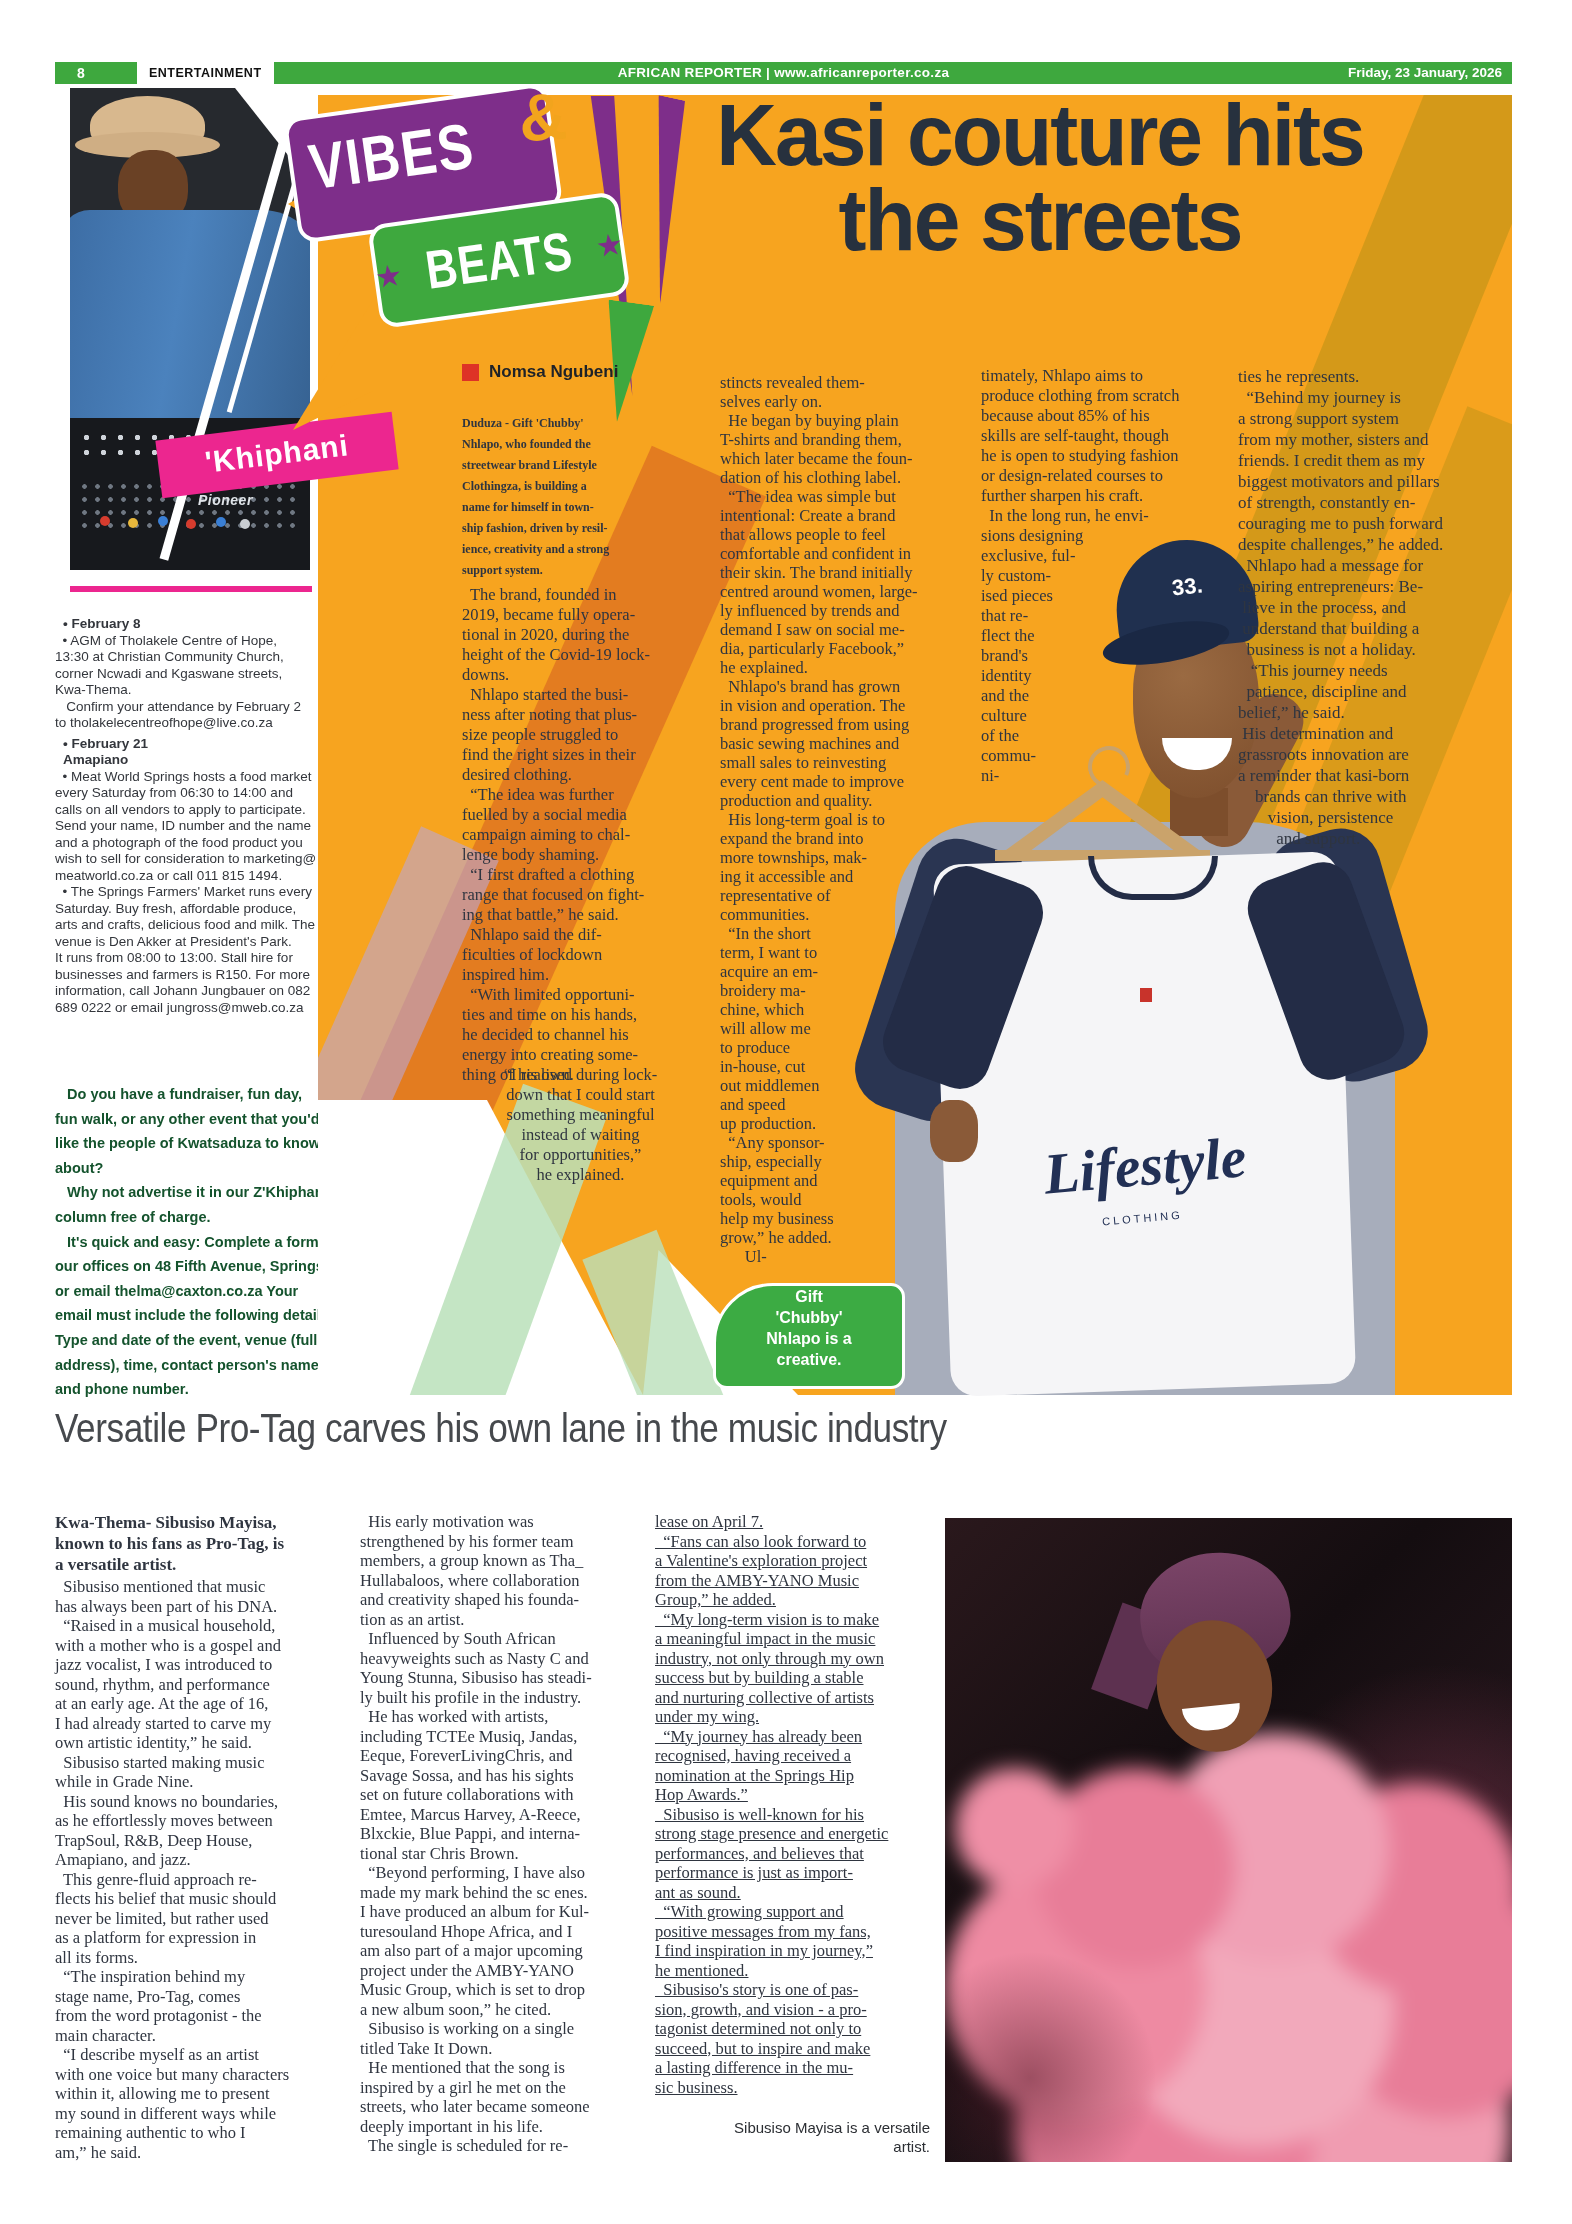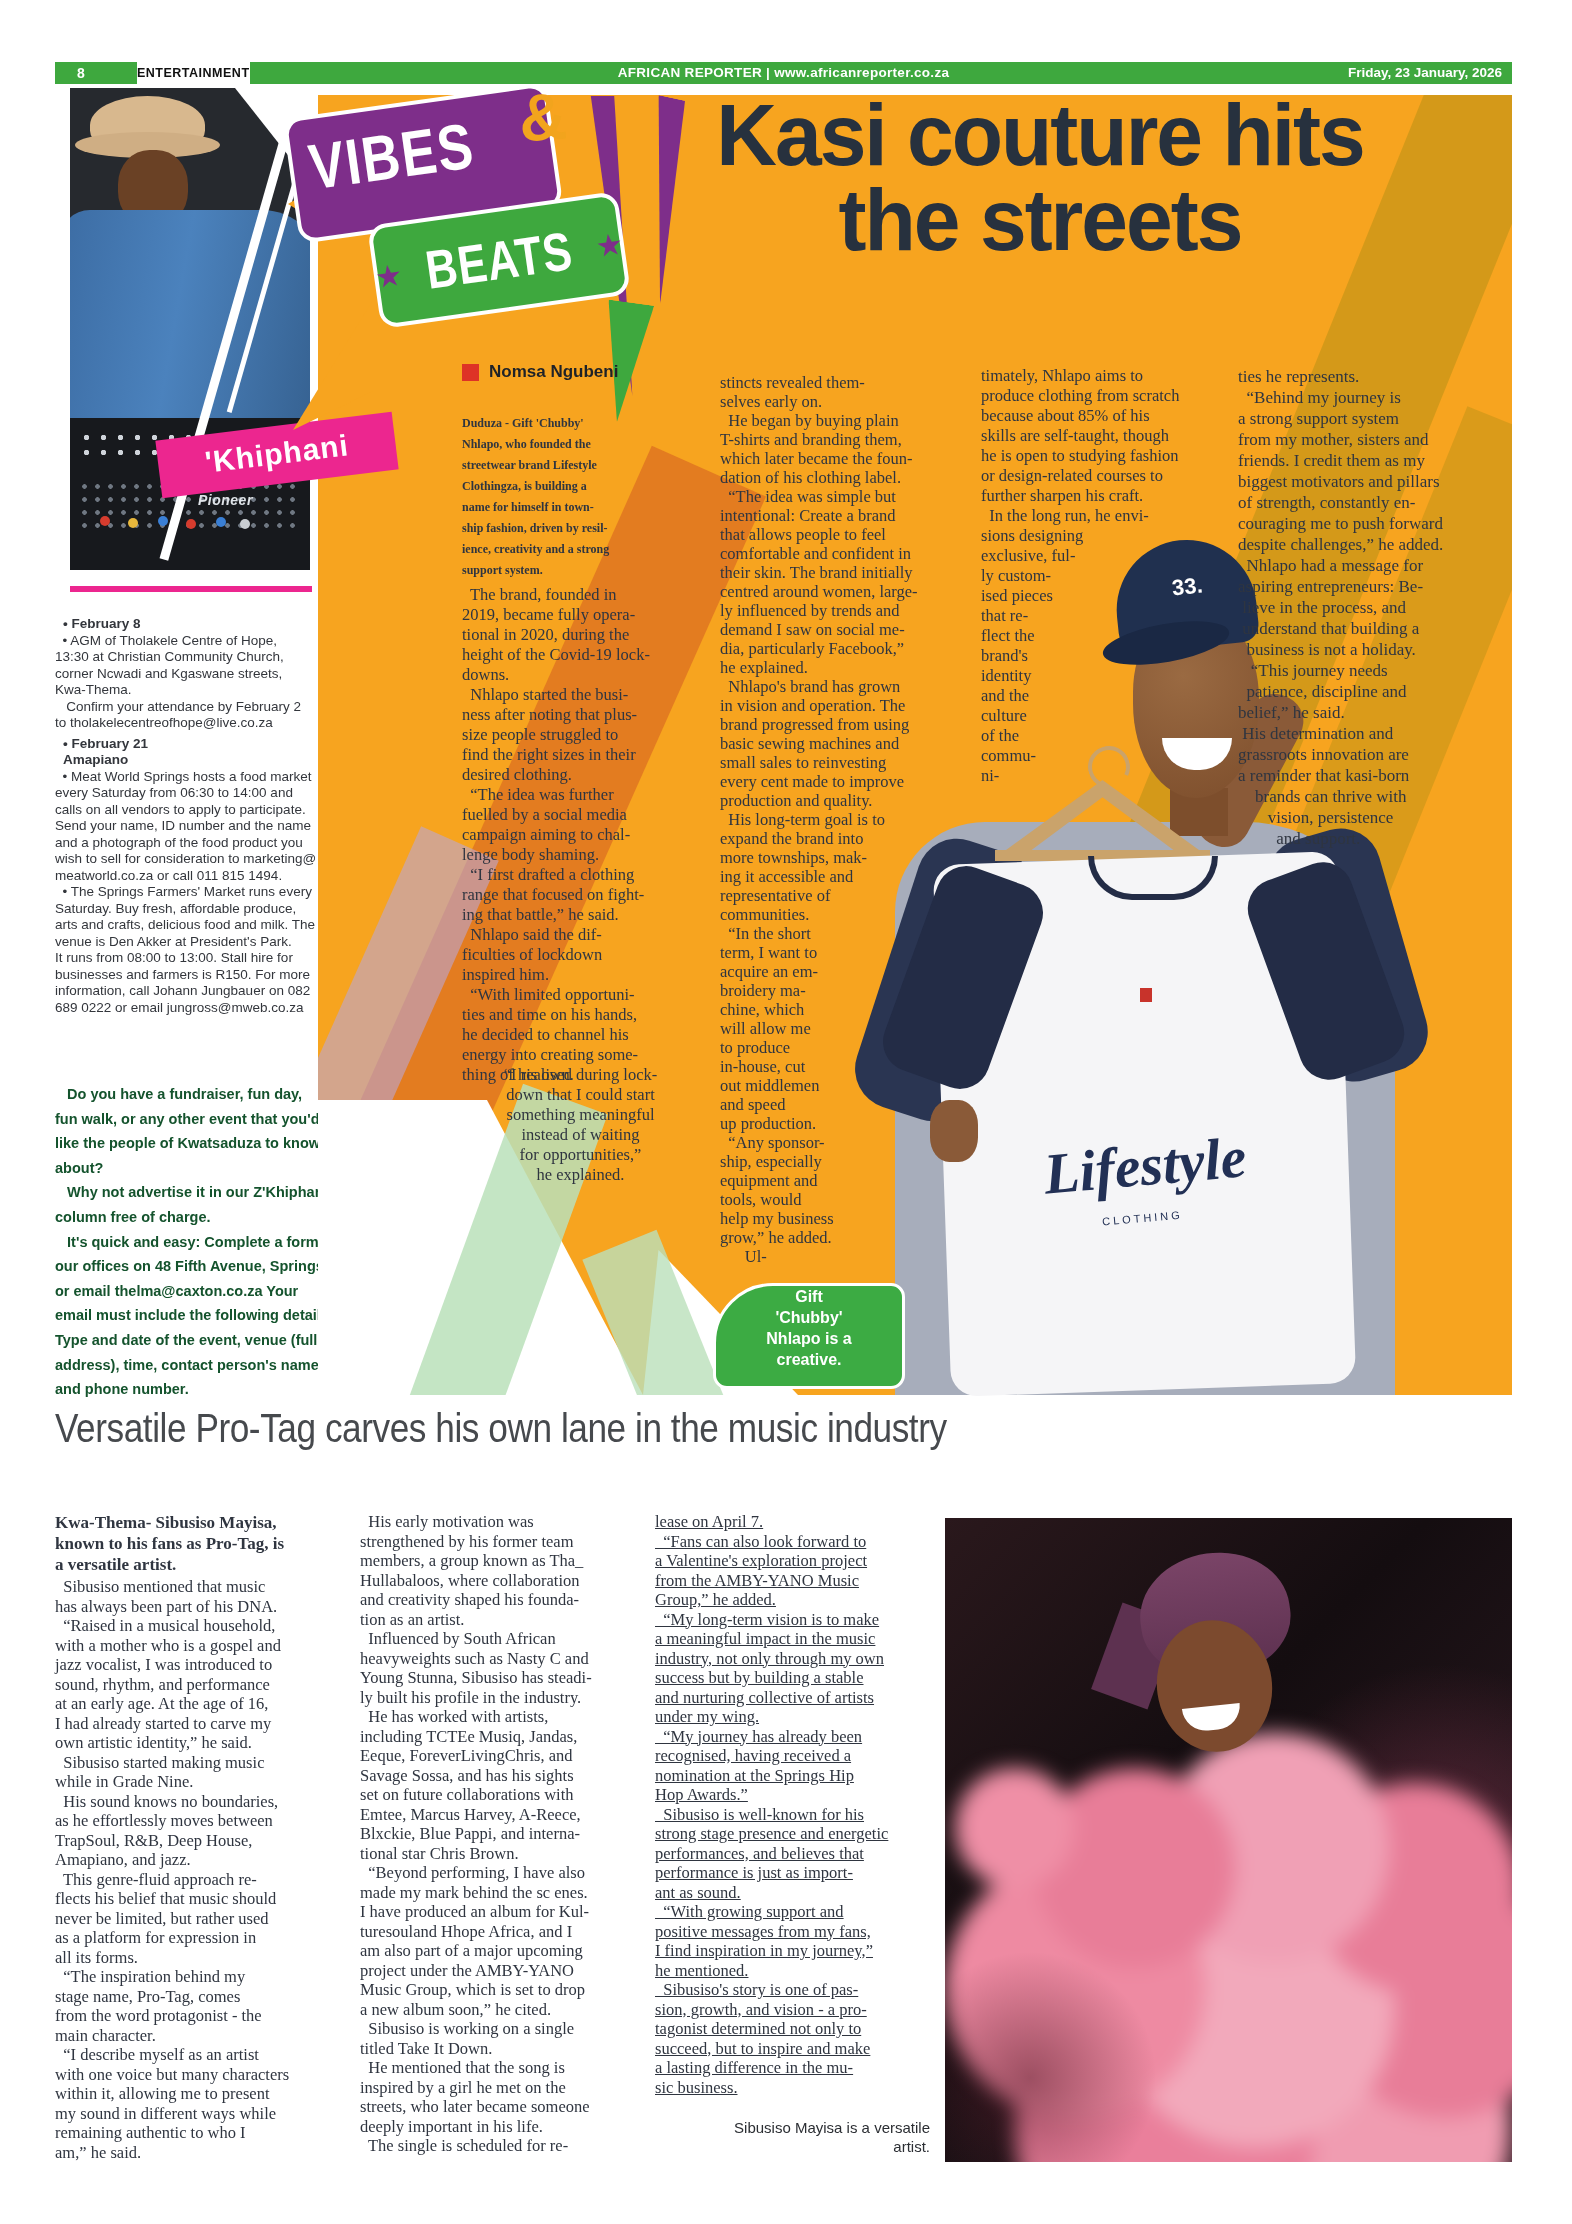--- a/index.html
+++ b/index.html
@@ -3,21 +3,21 @@
 <meta charset="utf-8">
 <style>
   html,body{margin:0;padding:0;background:#e8e8e8;}
   .page{position:relative;width:1572px;height:2224px;background:#ffffff;overflow:hidden;
         font-family:"Liberation Sans",sans-serif;}
   .abs{position:absolute;}
   
   .topbar{position:absolute;left:55px;top:62px;width:1457px;height:22px;background:#3EA83E;}
   .topbar .pg{position:absolute;left:22px;top:3px;color:#fff;font-weight:bold;font-size:14px;}
   .topbar .section{position:absolute;left:82px;top:0;height:22px;line-height:22px;background:#fff;
-       color:#111;font-weight:bold;font-size:12.5px;padding:0 0;letter-spacing:.5px;}
+       color:#111;font-weight:bold;font-size:12.5px;padding:0 12px;letter-spacing:.5px;}
   .topbar .mcenter{position:absolute;left:300px;right:300px;top:3px;text-align:center;color:#fff;
        font-weight:bold;font-size:13.5px;letter-spacing:.3px;}
   .topbar .mdate{position:absolute;right:10px;top:3px;color:#fff;font-weight:bold;font-size:13.5px;}
   
   .dj{position:absolute;left:70px;top:88px;width:240px;height:482px;z-index:3;}
   .djbg{position:absolute;inset:0;background:#26292e;overflow:hidden;}
   .hat{position:absolute;left:20px;top:8px;width:115px;height:58px;background:#d8b88e;border-radius:50% 50% 40% 40%;}
   .brim{position:absolute;left:5px;top:44px;width:145px;height:26px;background:#cfae84;border-radius:50%;}
   .djface{position:absolute;left:48px;top:62px;width:70px;height:76px;background:#6a4125;border-radius:45%;}
   .jacket{position:absolute;left:-10px;top:122px;width:262px;height:212px;border-radius:30px 60px 0 0;

